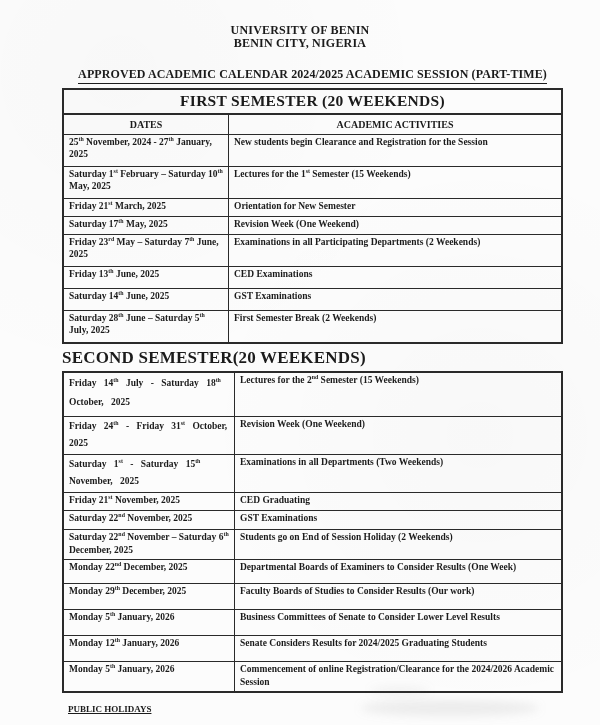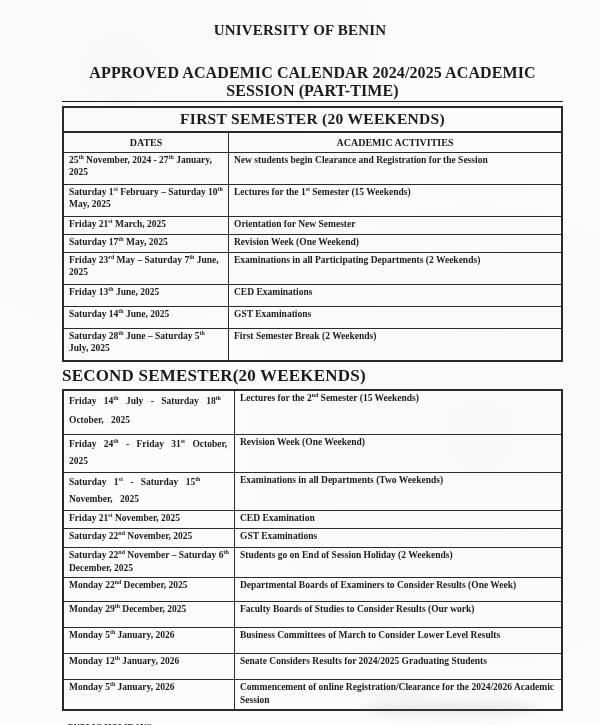--- a/index.html
+++ b/index.html
@@ -8,23 +8,23 @@
     background:#fcfcfc;
     background-image:
       radial-gradient(circle at 20% 10%, rgba(0,0,0,0.015), transparent 40%),
       radial-gradient(circle at 80% 60%, rgba(0,0,0,0.015), transparent 45%);
     font-family:"Liberation Serif","DejaVu Serif",serif;
     color:#1b1b1b;
     -webkit-font-smoothing:antialiased;
   }
   .doc{position:absolute;left:62px;top:0;width:501px;}
   .hdr{position:absolute;left:0;top:24px;width:600px;text-align:center;
-       font-weight:bold;font-size:15px;line-height:13px;letter-spacing:.2px;}
+       font-weight:bold;font-size:12px;line-height:13px;letter-spacing:.2px;}
   .title-wrap{margin-top:64px;text-align:center;}
-  .title{display:inline-block;font-weight:bold;font-size:16px;letter-spacing:.1px;
+  .title{display:inline-block;font-weight:bold;font-size:12px;letter-spacing:.1px;
          border-bottom:1.5px solid #1b1b1b;padding-bottom:1px;}
   .banner{border:2px solid #2a2a2a;border-bottom:none;margin-top:4px;
           text-align:center;font-weight:bold;font-size:15.5px;padding:2px 0 3px 0;letter-spacing:.3px;}
   table{border-collapse:collapse;width:100%;table-layout:fixed;}
   table,td,th{border:1.2px solid #2a2a2a;}
   .t1{border:2px solid #2a2a2a;}
   td,th{font-weight:bold;font-size:9.5px;line-height:1.3;padding:1px 5px 2px 5px;
         vertical-align:top;text-align:left;overflow:hidden;}
   .c-date{width:160px;}
   .t1 th{text-align:center;font-size:10px;padding:3px 2px;}
@@ -43,20 +43,21 @@
   .holidays .ph-head{text-decoration:underline;font-size:9px;}
   .smudge{position:absolute;background:rgba(120,120,120,.12);filter:blur(5px);border-radius:50%;}
   .sm1{left:360px;top:700px;width:180px;height:16px;}
   .sm2{left:370px;top:686px;width:60px;height:10px;background:rgba(120,120,120,.08);}
 </style>
 </head>
 <body>
 
 <div class="hdr">
   <div>UNIVERSITY OF BENIN</div>
+  <div>BENIN CITY, NIGERIA</div>
 </div>
 
 <div class="doc">
 
   <div class="title-wrap">
     <span class="title">APPROVED ACADEMIC CALENDAR 2024/2025 ACADEMIC SESSION (PART-TIME)</span>
   </div>
 
   <div class="banner">FIRST SEMESTER (20 WEEKENDS)</div>
 
@@ -112,41 +113,41 @@
     <tr class="rh34">
       <td class="c-date ord just lh18">Friday 24<sup>th</sup> - Friday 31<sup>st</sup> October, 2025</td>
       <td class="ord">Revision Week (One Weekend)</td>
     </tr>
     <tr class="rh30">
       <td class="c-date ord just lh18">Saturday 1<sup>st</sup> - Saturday 15<sup>th</sup> November, 2025</td>
       <td class="ord">Examinations in all Departments (Two Weekends)</td>
     </tr>
     <tr class="rh14">
       <td class="c-date ord">Friday 21<sup>st</sup> November, 2025</td>
-      <td class="ord">CED Examination</td>
+      <td class="ord">CED Graduating</td>
     </tr>
     <tr class="rh15">
       <td class="c-date ord">Saturday 22<sup>nd</sup> November, 2025</td>
       <td class="ord">GST Examinations</td>
     </tr>
     <tr class="rh26">
       <td class="c-date ord">Saturday 22<sup>nd</sup> November – Saturday 6<sup>th</sup> December, 2025</td>
       <td class="ord">Students go on End of Session Holiday (2 Weekends)</td>
     </tr>
     <tr class="rh20">
       <td class="c-date ord">Monday 22<sup>nd</sup> December, 2025</td>
       <td class="ord">Departmental Boards of Examiners to Consider Results (One Week)</td>
     </tr>
     <tr class="rh22">
       <td class="c-date ord">Monday 29<sup>th</sup> December, 2025</td>
       <td class="ord">Faculty Boards of Studies to Consider Results (Our work)</td>
     </tr>
     <tr class="rh22">
       <td class="c-date ord">Monday 5<sup>th</sup> January, 2026</td>
-      <td class="ord">Business Committees of March to Consider Lower Level Results</td>
+      <td class="ord">Business Committees of Senate to Consider Lower Level Results</td>
     </tr>
     <tr class="rh22">
       <td class="c-date ord">Monday 12<sup>th</sup> January, 2026</td>
       <td class="ord">Senate Considers Results for 2024/2025 Graduating Students</td>
     </tr>
     <tr class="rh26">
       <td class="c-date ord">Monday 5<sup>th</sup> January, 2026</td>
       <td class="ord">Commencement of online Registration/Clearance for the 2024/2026 Academic Session</td>
     </tr>
   </tbody>

